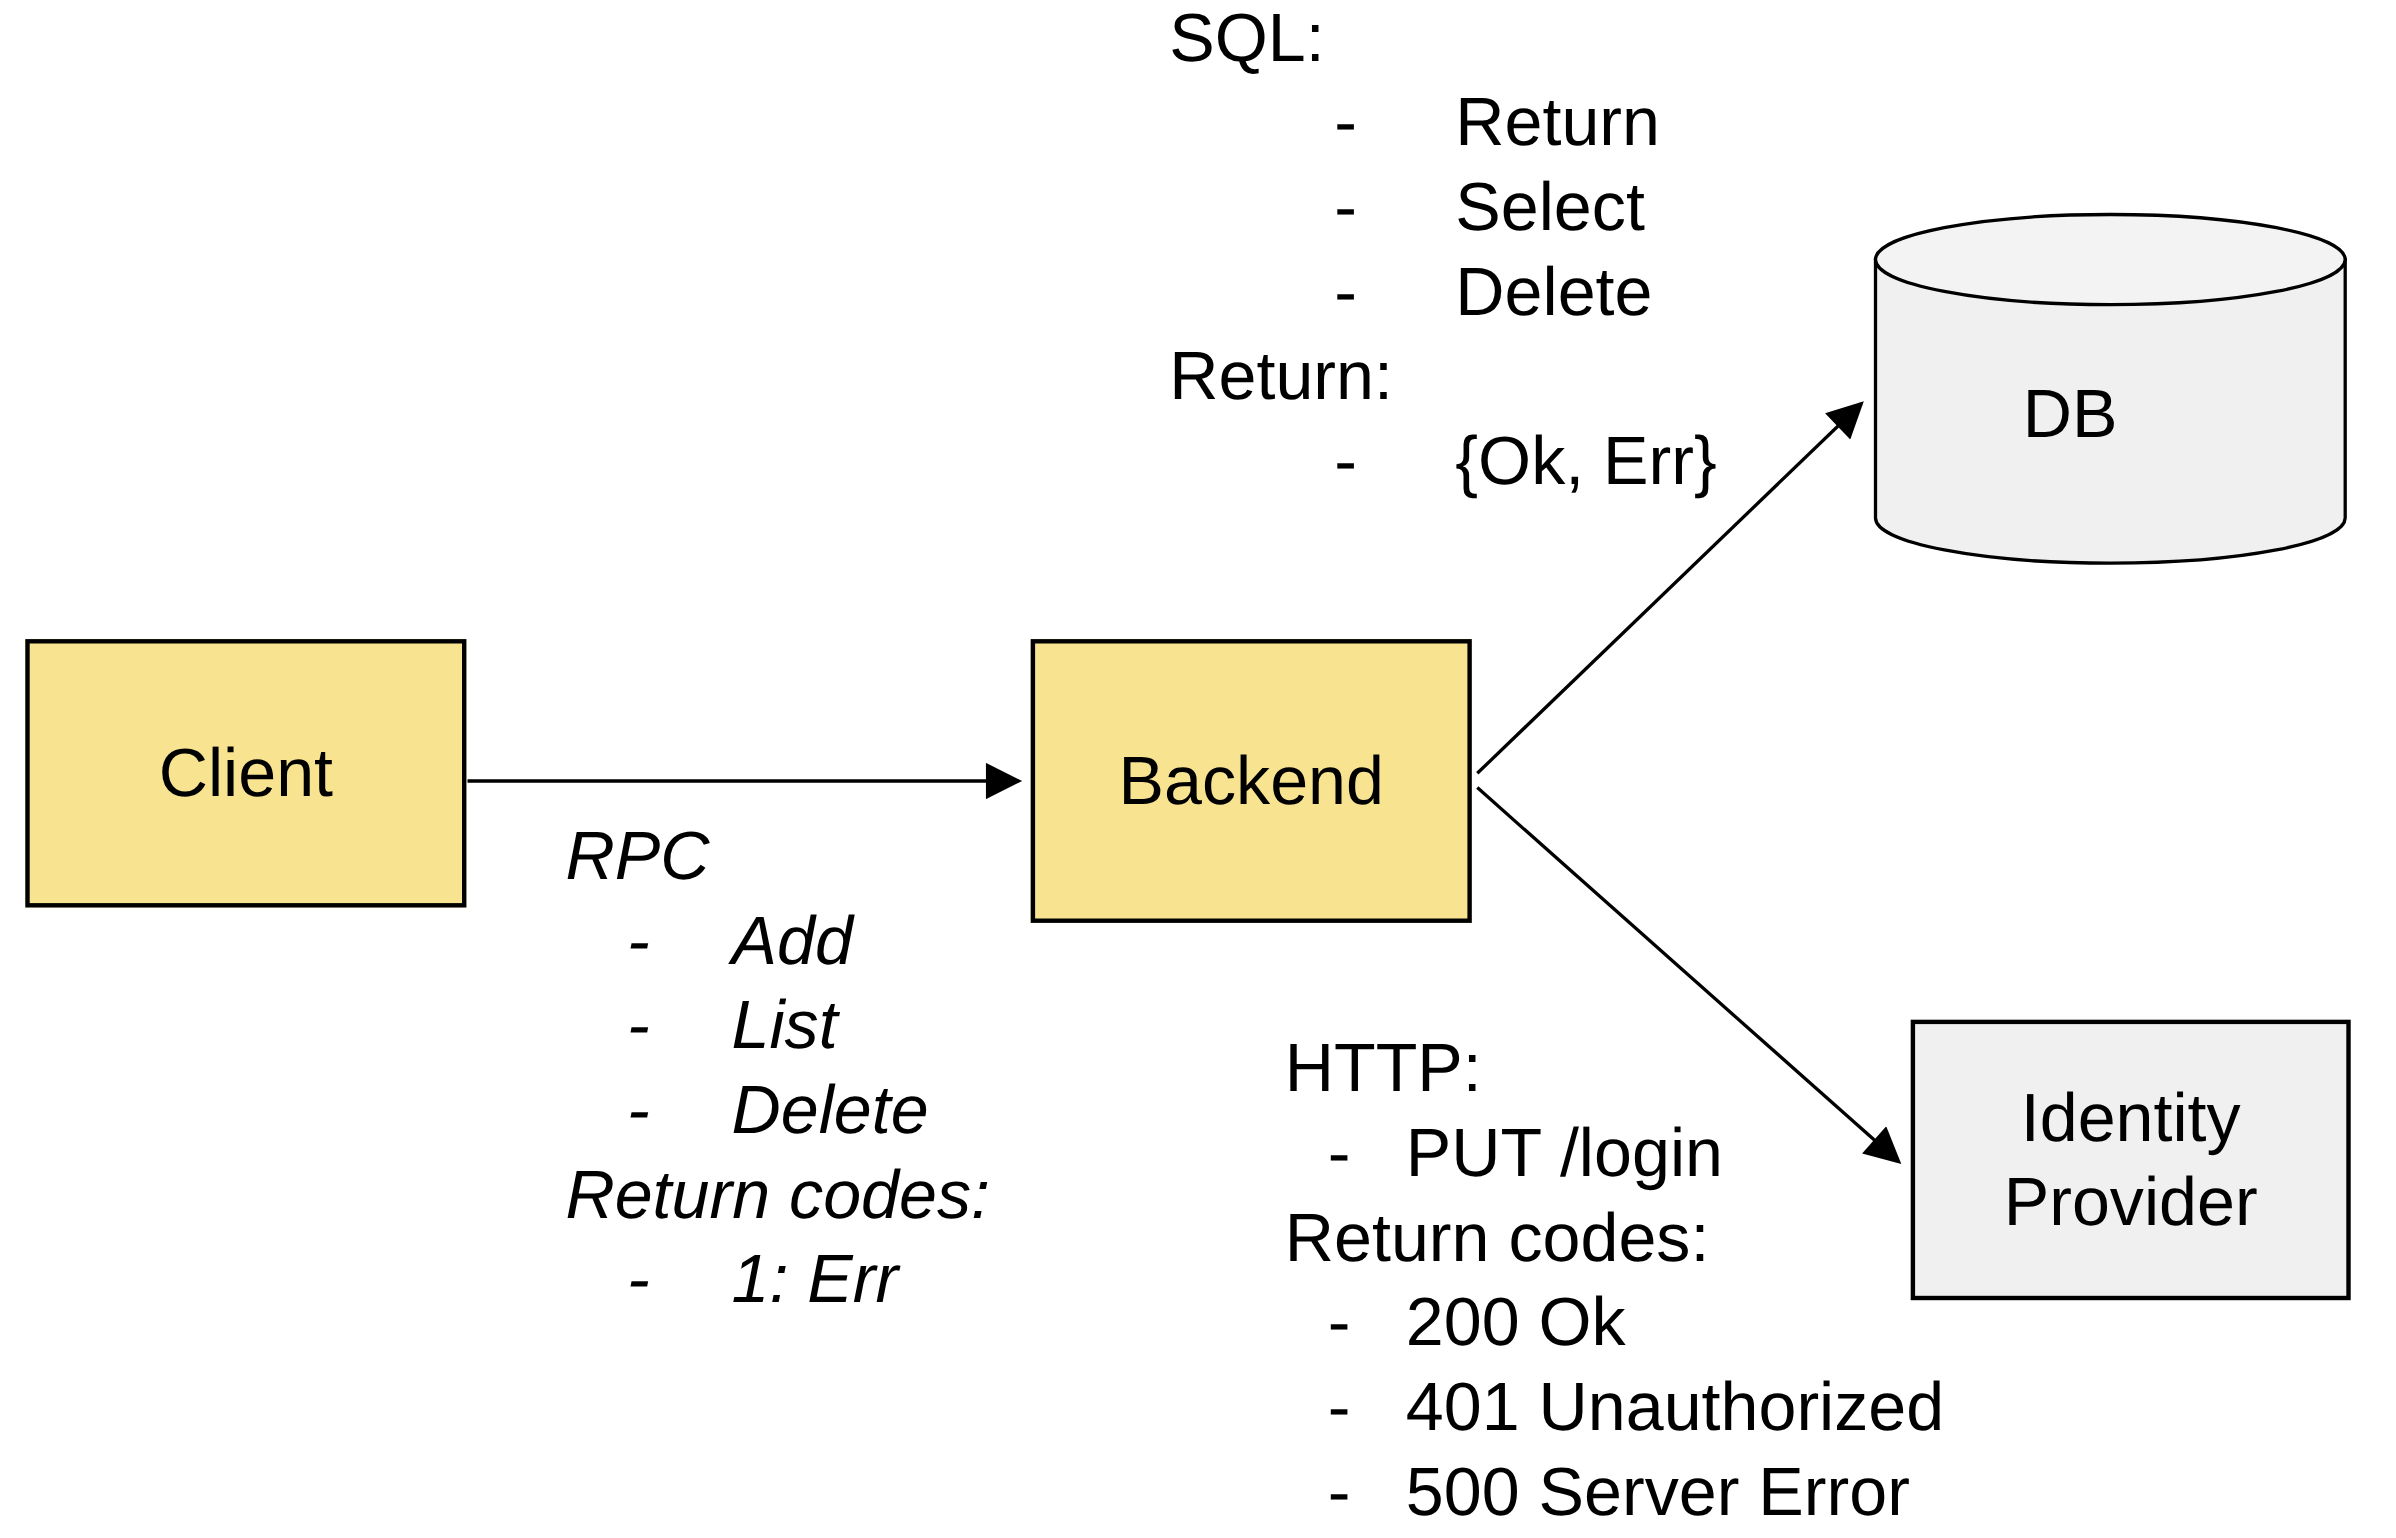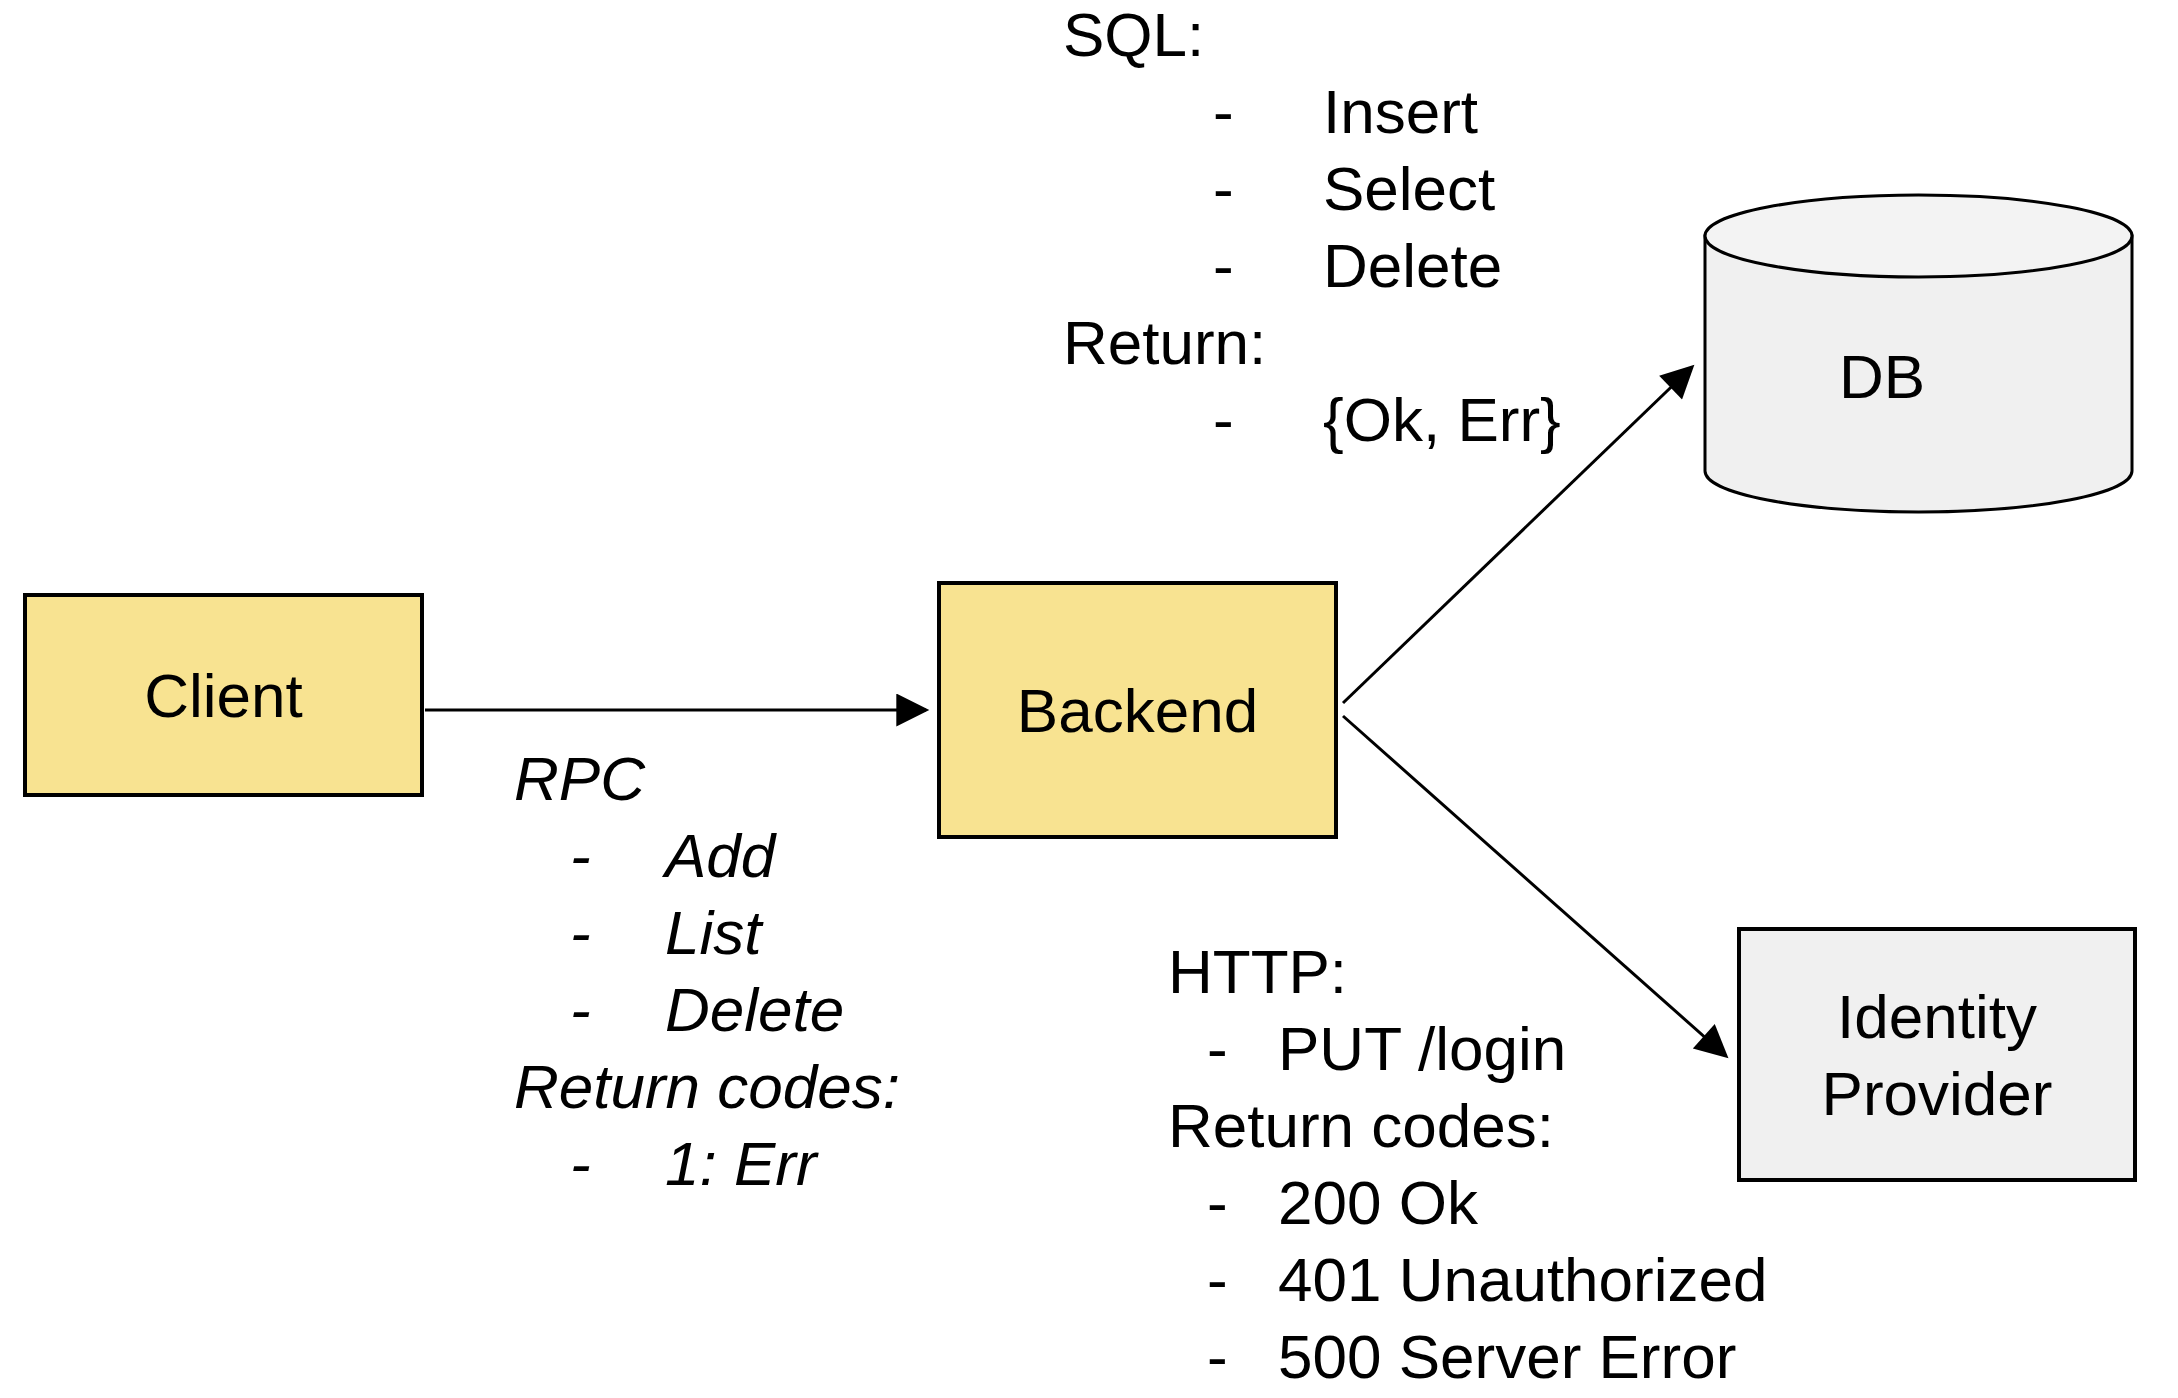--- a/index.html
+++ b/index.html
@@ -37,21 +37,21 @@
     box-sizing: border-box;
   }
   .node.yellow {
     background: var(--yellow_fill, #f8e391);
     border: 4px solid var(--stroke, #000);
   }
   .node.gray {
     background: var(--gray_fill, #f0f0f0);
     border: 4px solid var(--stroke, #000);
   }
-  .node-client   { left: 23px;  top: 581px; width: 401px; height: 204px; margin-top: 12px; }
+  .node-client   { left: 23px;  top: 581px; width: 401px; height: 244px; }
   .node-backend  { left: 937px; top: 581px; width: 401px; height: 258px; }
   .node-idp      { left: 1737px; top: 927px; width: 400px; height: 255px; }
   .db-label {
     position: absolute;
     left: 1706px; top: 338px; width: 352px;
     text-align: center;
     font-size: 62px; line-height: 77px;
   }
 
   .block {
@@ -103,21 +103,21 @@
     <span>
       <span class="line">Identity</span>
       <span class="line">Provider</span>
     </span>
   </div>
 
   <div class="db-label">DB</div>
 
   <div class="block block-sql">
     <div class="line"><span>SQL:</span></div>
-    <div class="line"><span class="dash">-</span><span>Insert</span></div>
+    <div class="line"><span class="dash">-</span><span>Return</span></div>
     <div class="line"><span class="dash">-</span><span>Select</span></div>
     <div class="line"><span class="dash">-</span><span>Delete</span></div>
     <div class="line"><span>Return:</span></div>
     <div class="line"><span class="dash">-</span><span>{Ok, Err}</span></div>
   </div>
 
   <div class="block block-rpc">
     <div class="line"><span>RPC</span></div>
     <div class="line"><span class="dash">-</span><span>Add</span></div>
     <div class="line"><span class="dash">-</span><span>List</span></div>

